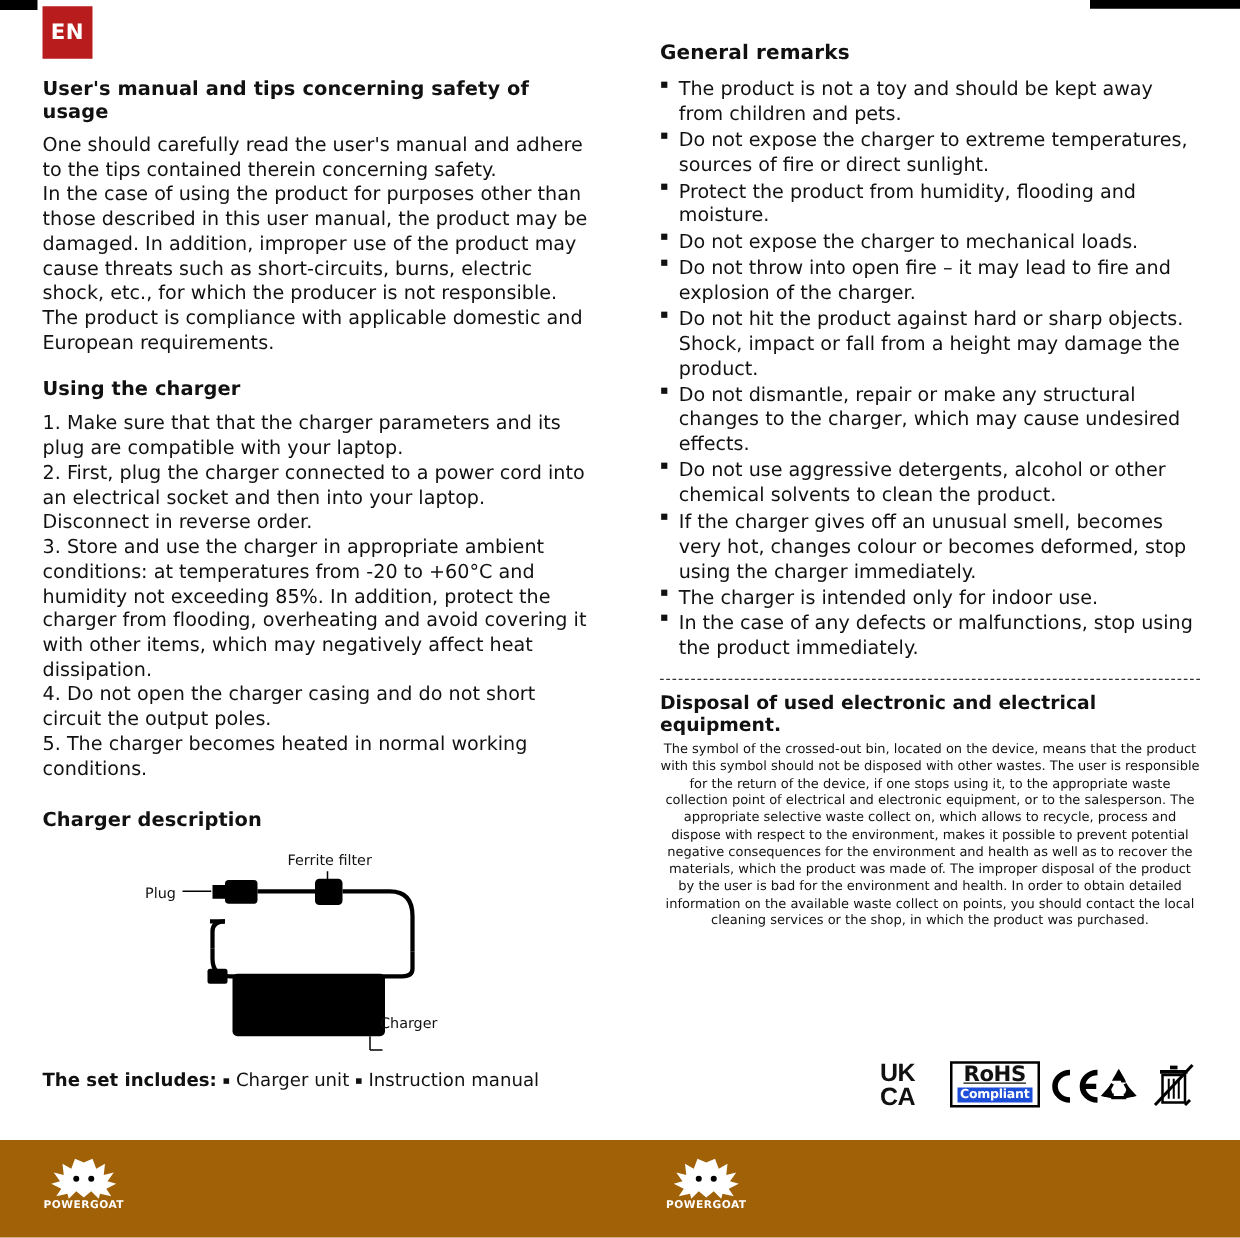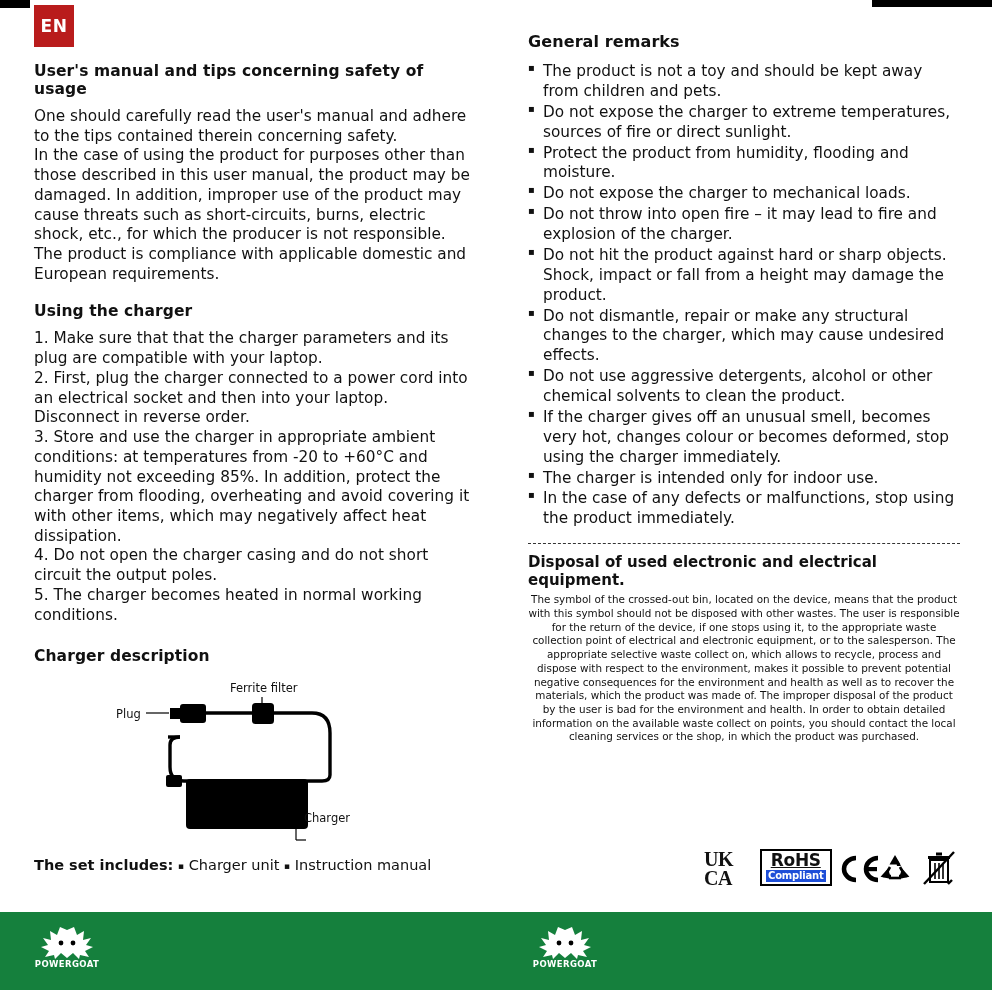--- a/index.html
+++ b/index.html
@@ -143,21 +143,21 @@
   .certs {
     position: absolute;
     left: 700px;
     top: 846px;
     width: 260px;
     height: 60px;
   }
   .ukca {
     position: absolute;
     left: 4px; top: 4px;
-    font-family: Liberation Serif, serif;
+    font-family: Liberation Sans, sans-serif;
     font-weight: bold;
     font-size: 20px;
     line-height: 19px;
     letter-spacing: -0.5px;
   }
   .rohs {
     position: absolute;
     left: 60px; top: 3px;
     border: 2px solid #000;
     padding: 1px 4px 2px 4px;
@@ -195,21 +195,21 @@
     left: 178px;
     top: 7px;
   }
   
   .bottom-bar {
     position: absolute;
     left: 0;
     top: 912px;
     width: 992px;
     height: 78px;
-    background: #15803d;
+    background: #a16207;
   }
   .logo {
     position: absolute;
     top: 14px;
     width: 74px;
     height: 50px;
     color: #fff;
   }
   .logo .name {
     position: absolute;

